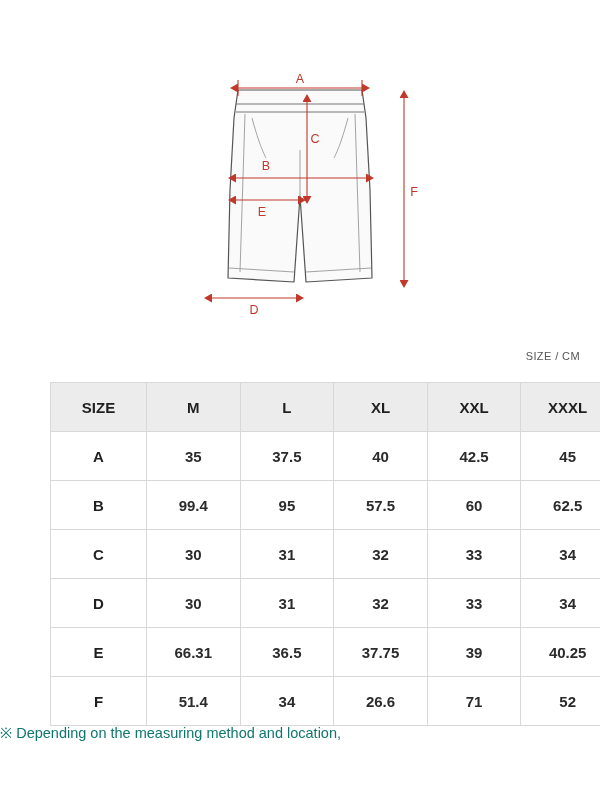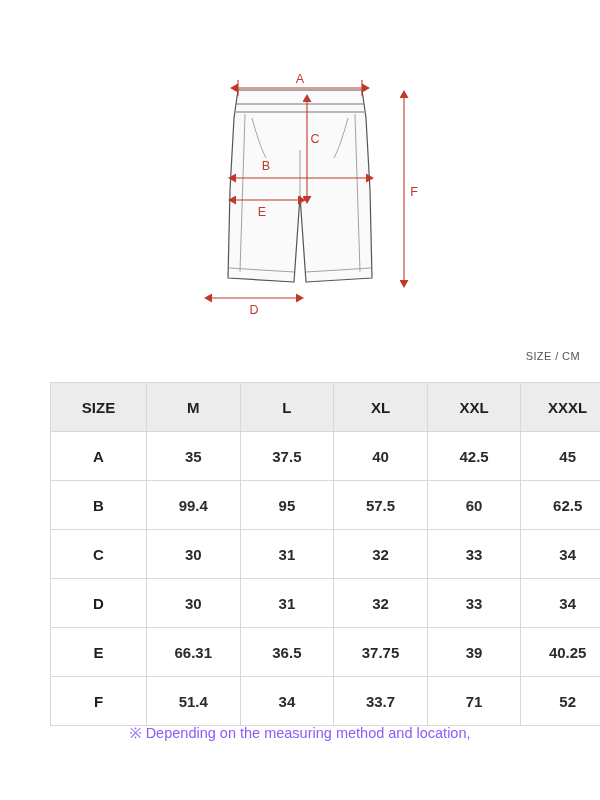--- a/index.html
+++ b/index.html
@@ -81,23 +81,23 @@
   table.size-table col.c3,
   table.size-table col.c4,
   table.size-table col.c5 { width: 93.6px; }
 
   
   .footnote {
     position: absolute;
     left: 0;
     right: 0;
     top: 722px;
-    text-align: center;
+    text-align: left;
     font-size: 14.5px;
-    color: #8b5cf6;
+    color: #0f766e;
     line-height: 1.55;
   }
   .footnote .line {
     display: block;
   }
 </style>
 </head>
 <body>
 
 <div class="page">
@@ -247,21 +247,21 @@
           <td>66.31</td>
           <td>36.5</td>
           <td>37.75</td>
           <td>39</td>
           <td>40.25</td>
         </tr>
         <tr>
           <td class="rowhead">F</td>
           <td>51.4</td>
           <td>34</td>
-          <td>33.7</td>
+          <td>26.6</td>
           <td>71</td>
           <td>52</td>
         </tr>
       </tbody>
     </table>
   </div>
 
   <div class="footnote">
     <span class="line">※ Depending on the measuring method and location,</span>
   </div>

